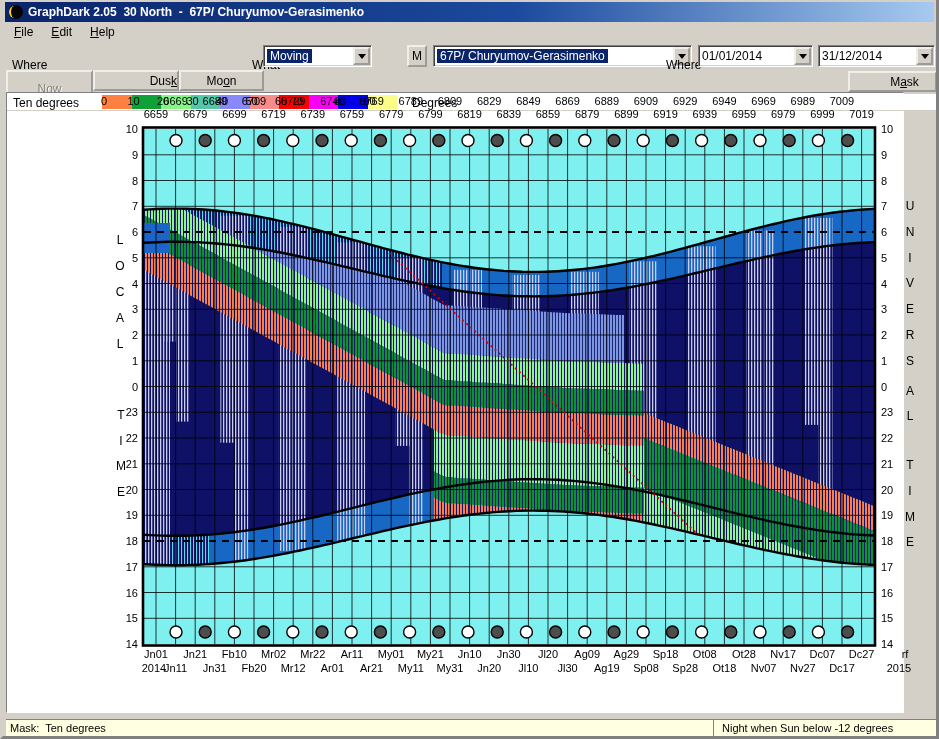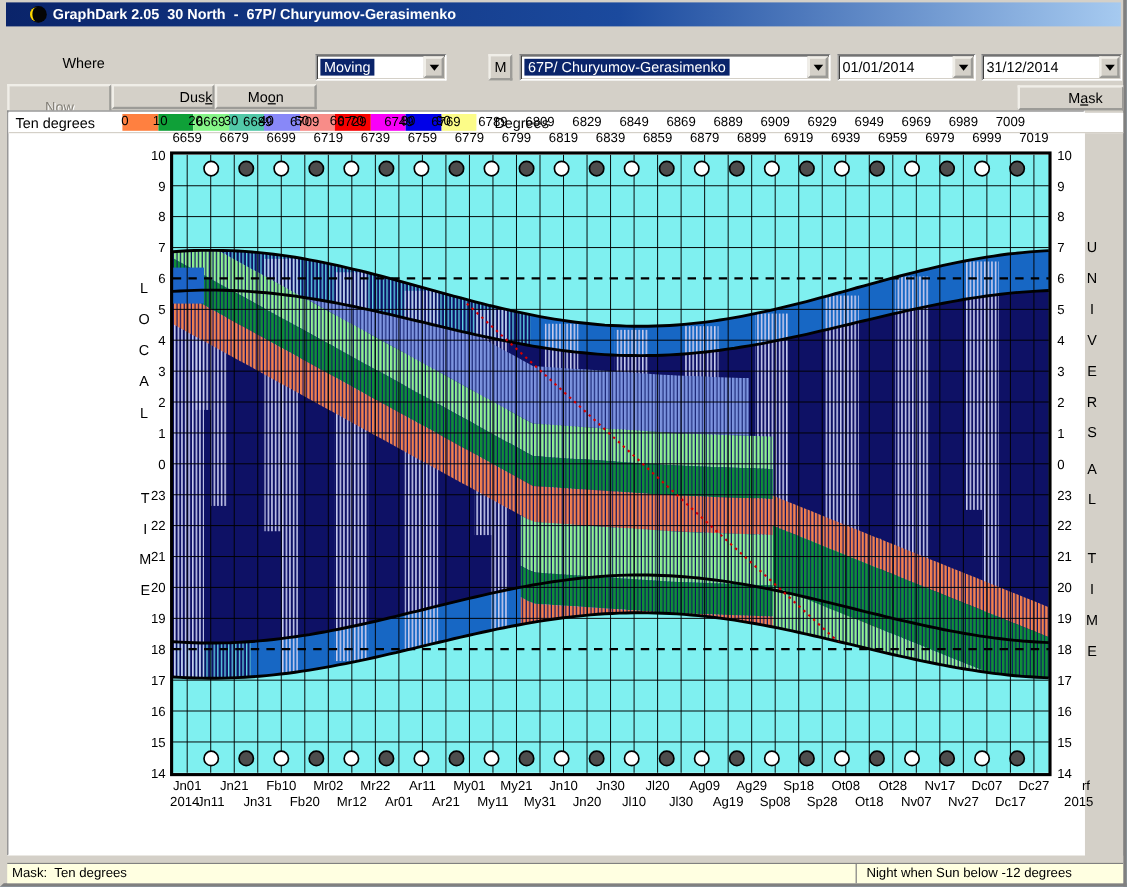--- a/index.html
+++ b/index.html
@@ -1,29 +1,29 @@
 <!DOCTYPE html>
 <html><head>
 <meta charset="utf-8">
 <style>
   html,body{margin:0;padding:0;background:#3a6ea5;}
   *{box-sizing:border-box;font-family:"Liberation Sans","DejaVu Sans",sans-serif;}
   .win{position:relative;width:939px;height:739px;background:#D4D0C8;overflow:hidden;
        border-left:3px solid #D4D0C8;border-right:3px solid #808080;border-bottom:3px solid #808080;}
   .titlebar{position:absolute;left:2px;top:2px;right:2px;height:20px;
        background:linear-gradient(90deg,#0A246A 0%,#1B4A9E 55%,#A6CAF0 100%);
-       color:#fff;display:flex;align-items:center;padding-left:20px;}
+       color:#fff;display:flex;align-items:center;padding-left:4px;}
   .title-text{font-size:12px;font-weight:bold;white-space:pre;margin-left:5px;}
   .app-icon{width:14px;height:14px;border-radius:50%;background:#050505;position:relative;flex:0 0 auto;}
   .app-icon:before{content:"";position:absolute;left:0px;top:1px;width:9px;height:12px;
        border-radius:50% / 50%;border-left:2.5px solid #FFD800;}
   .menubar{position:absolute;left:2px;top:22px;right:2px;height:20px;background:#D4D0C8;
        display:flex;align-items:center;font-size:12px;color:#000;}
   .menu-item{padding:2px 9px;}
-  .tb-label{position:absolute;font-size:12px;color:#000;top:46px;margin-left:40px;}
+  .tb-label{position:absolute;font-size:12px;color:#000;top:58px;}
   .combo{position:absolute;top:45px;height:22px;background:#fff;border:1px solid #808080;
        border-right-color:#fff;border-bottom-color:#fff;
        box-shadow:inset 1px 1px 0 #404040, inset -1px -1px 0 #D4D0C8;
        font-size:12px;display:flex;align-items:center;}
   .combo .val{flex:1;padding:0 3px;white-space:nowrap;overflow:hidden;}
   .combo .val.sel{background:#0A246A;color:#fff;align-self:center;flex:0 1 auto;margin-left:3px;}
   .combo .drop{width:17px;height:18px;margin:1px;background:#D4D0C8;border:2px outset #F0EEE8;
        display:flex;align-items:center;justify-content:center;flex:0 0 auto;}
   .arrow-down{width:0;height:0;border-left:4px solid transparent;border-right:4px solid transparent;
        border-top:5px solid #000;}
@@ -51,20 +51,25 @@
 </head>
 <body>
 
 <div class="win">
 
   <div class="titlebar">
     <div class="app-icon"></div>
     <span class="title-text">GraphDark 2.05  30 North  -  67P/ Churyumov-Gerasimenko</span>
   </div>
 
+  <div class="menubar">
+    <span class="menu-item"><u>F</u>ile</span>
+    <span class="menu-item"><u>E</u>dit</span>
+    <span class="menu-item"><u>H</u>elp</span>
+  </div>
 
   <span class="tb-label" style="left:9px;">Where</span>
   <span class="tb-label" style="left:249px;">What</span>
   <div class="combo" style="left:260px;width:109px;align-items:center;">
     <span class="val sel">Moving</span>
     <span class="drop" style="margin-left:auto;">
         <span class="arrow-down"></span>
       </span>
   </div>
   <div class="btn" style="left:404px;top:45px;width:20px;height:22px;">M</div>

